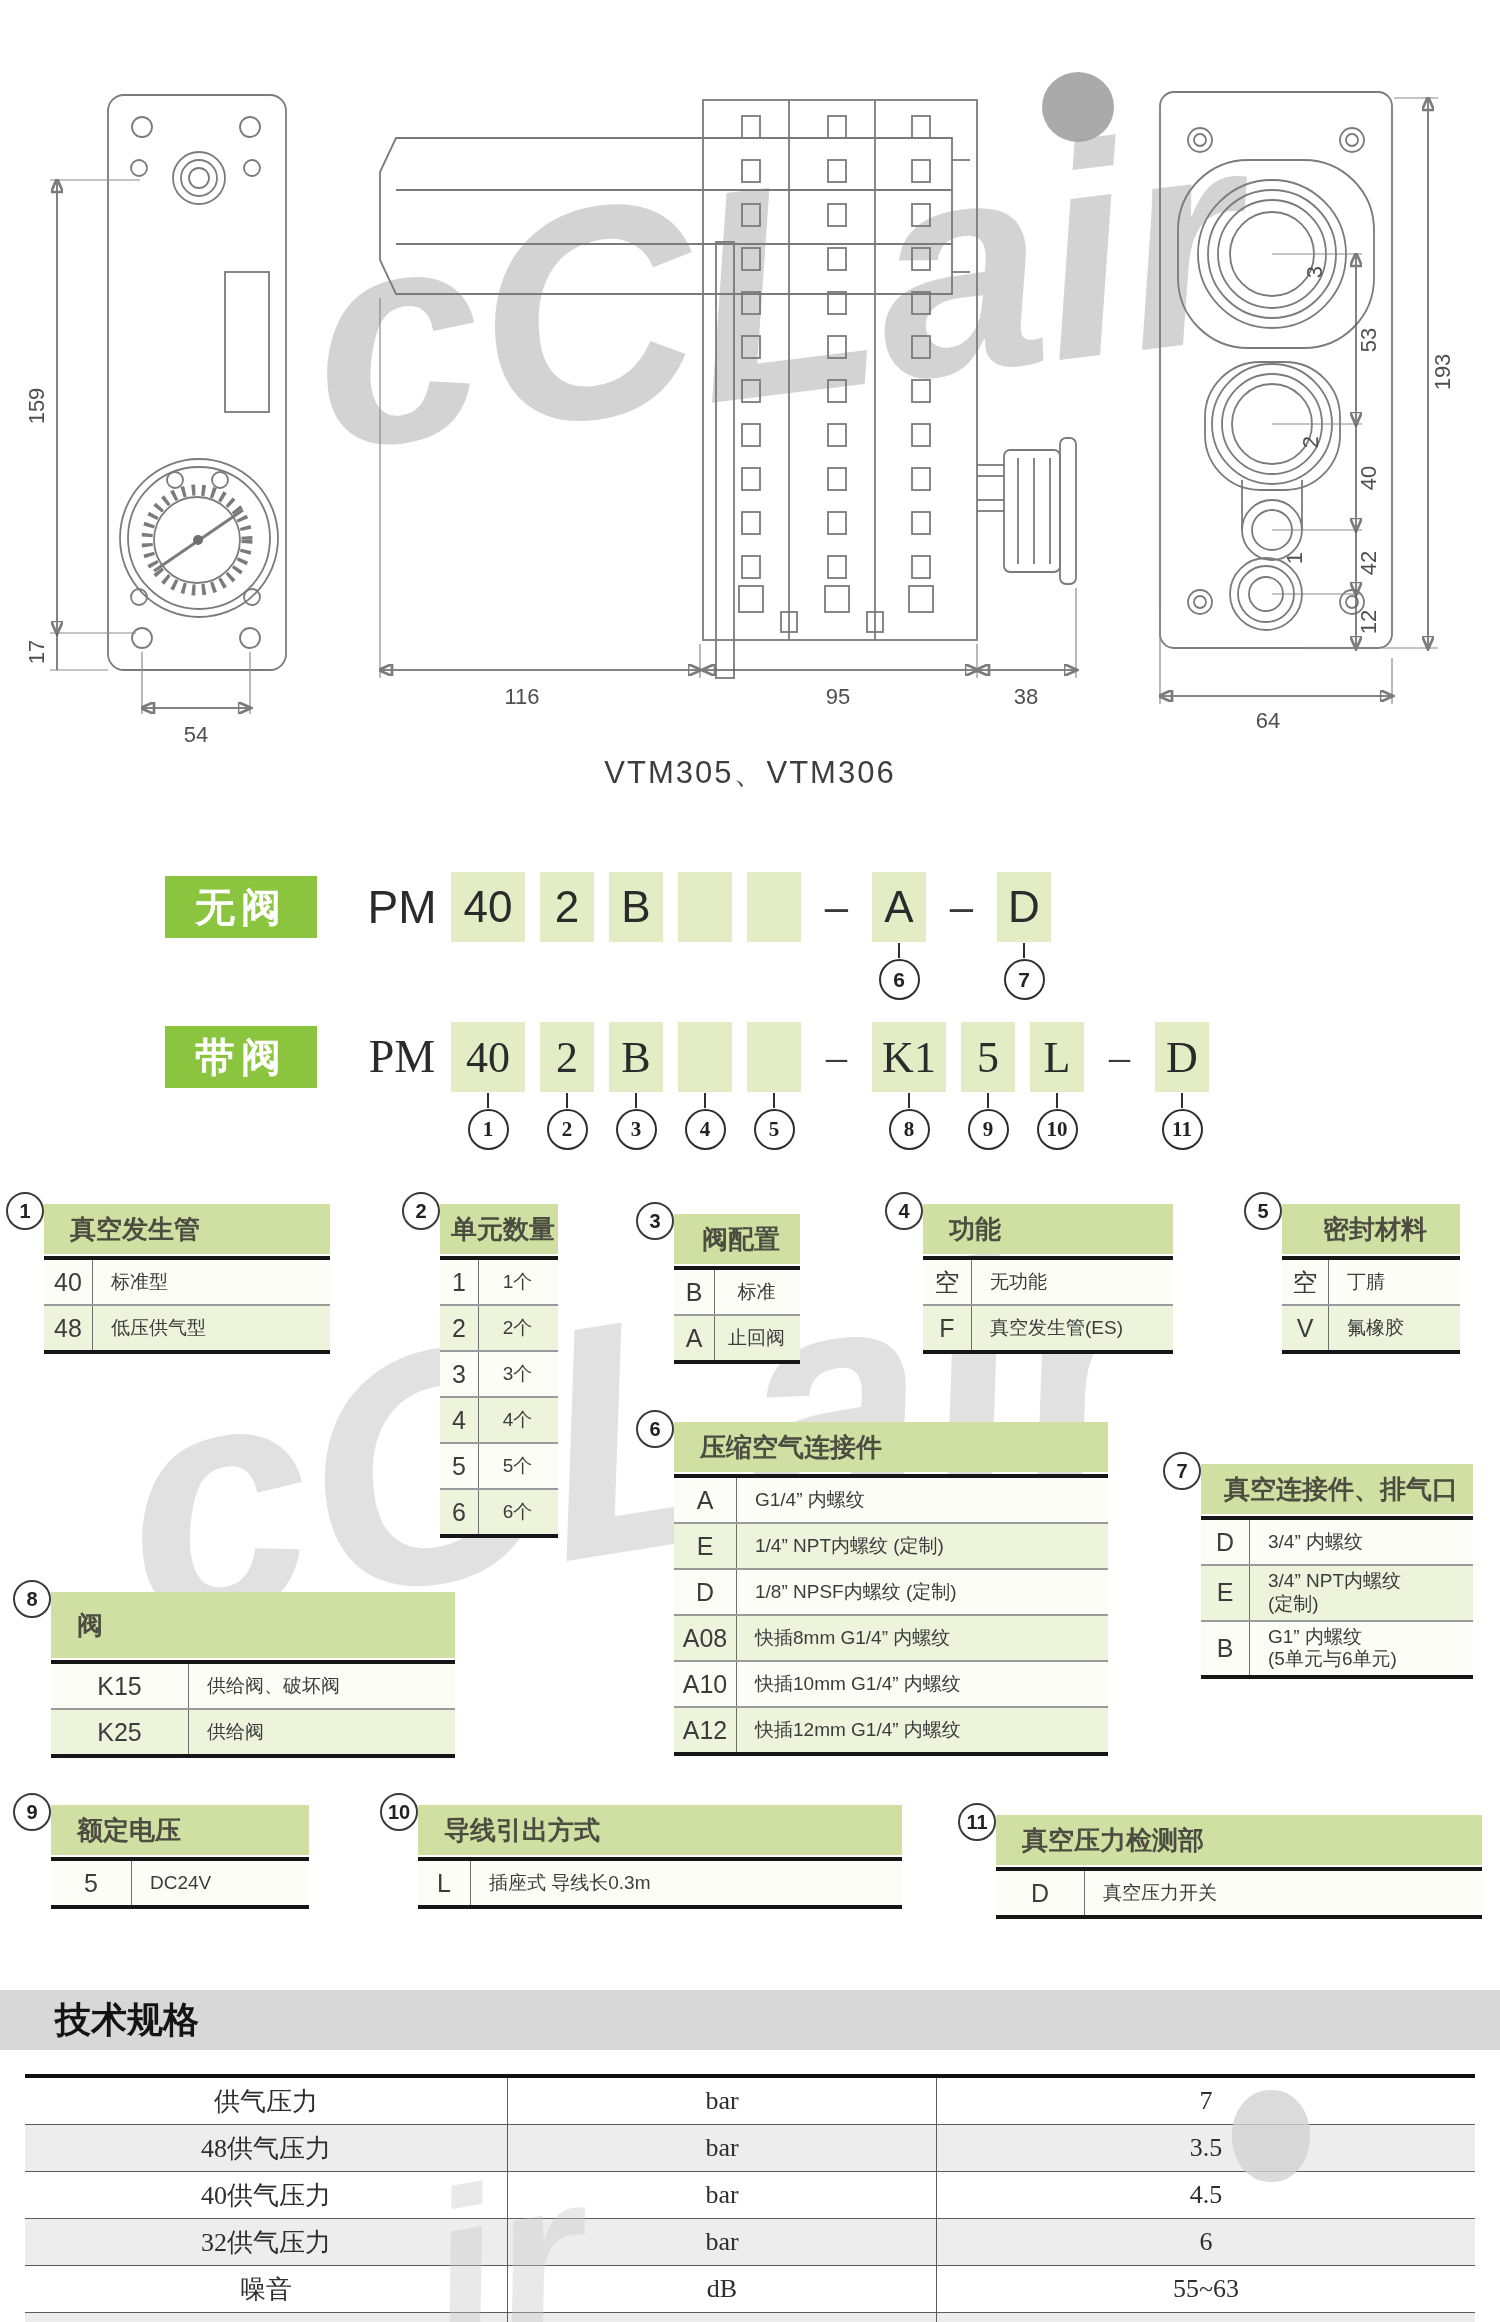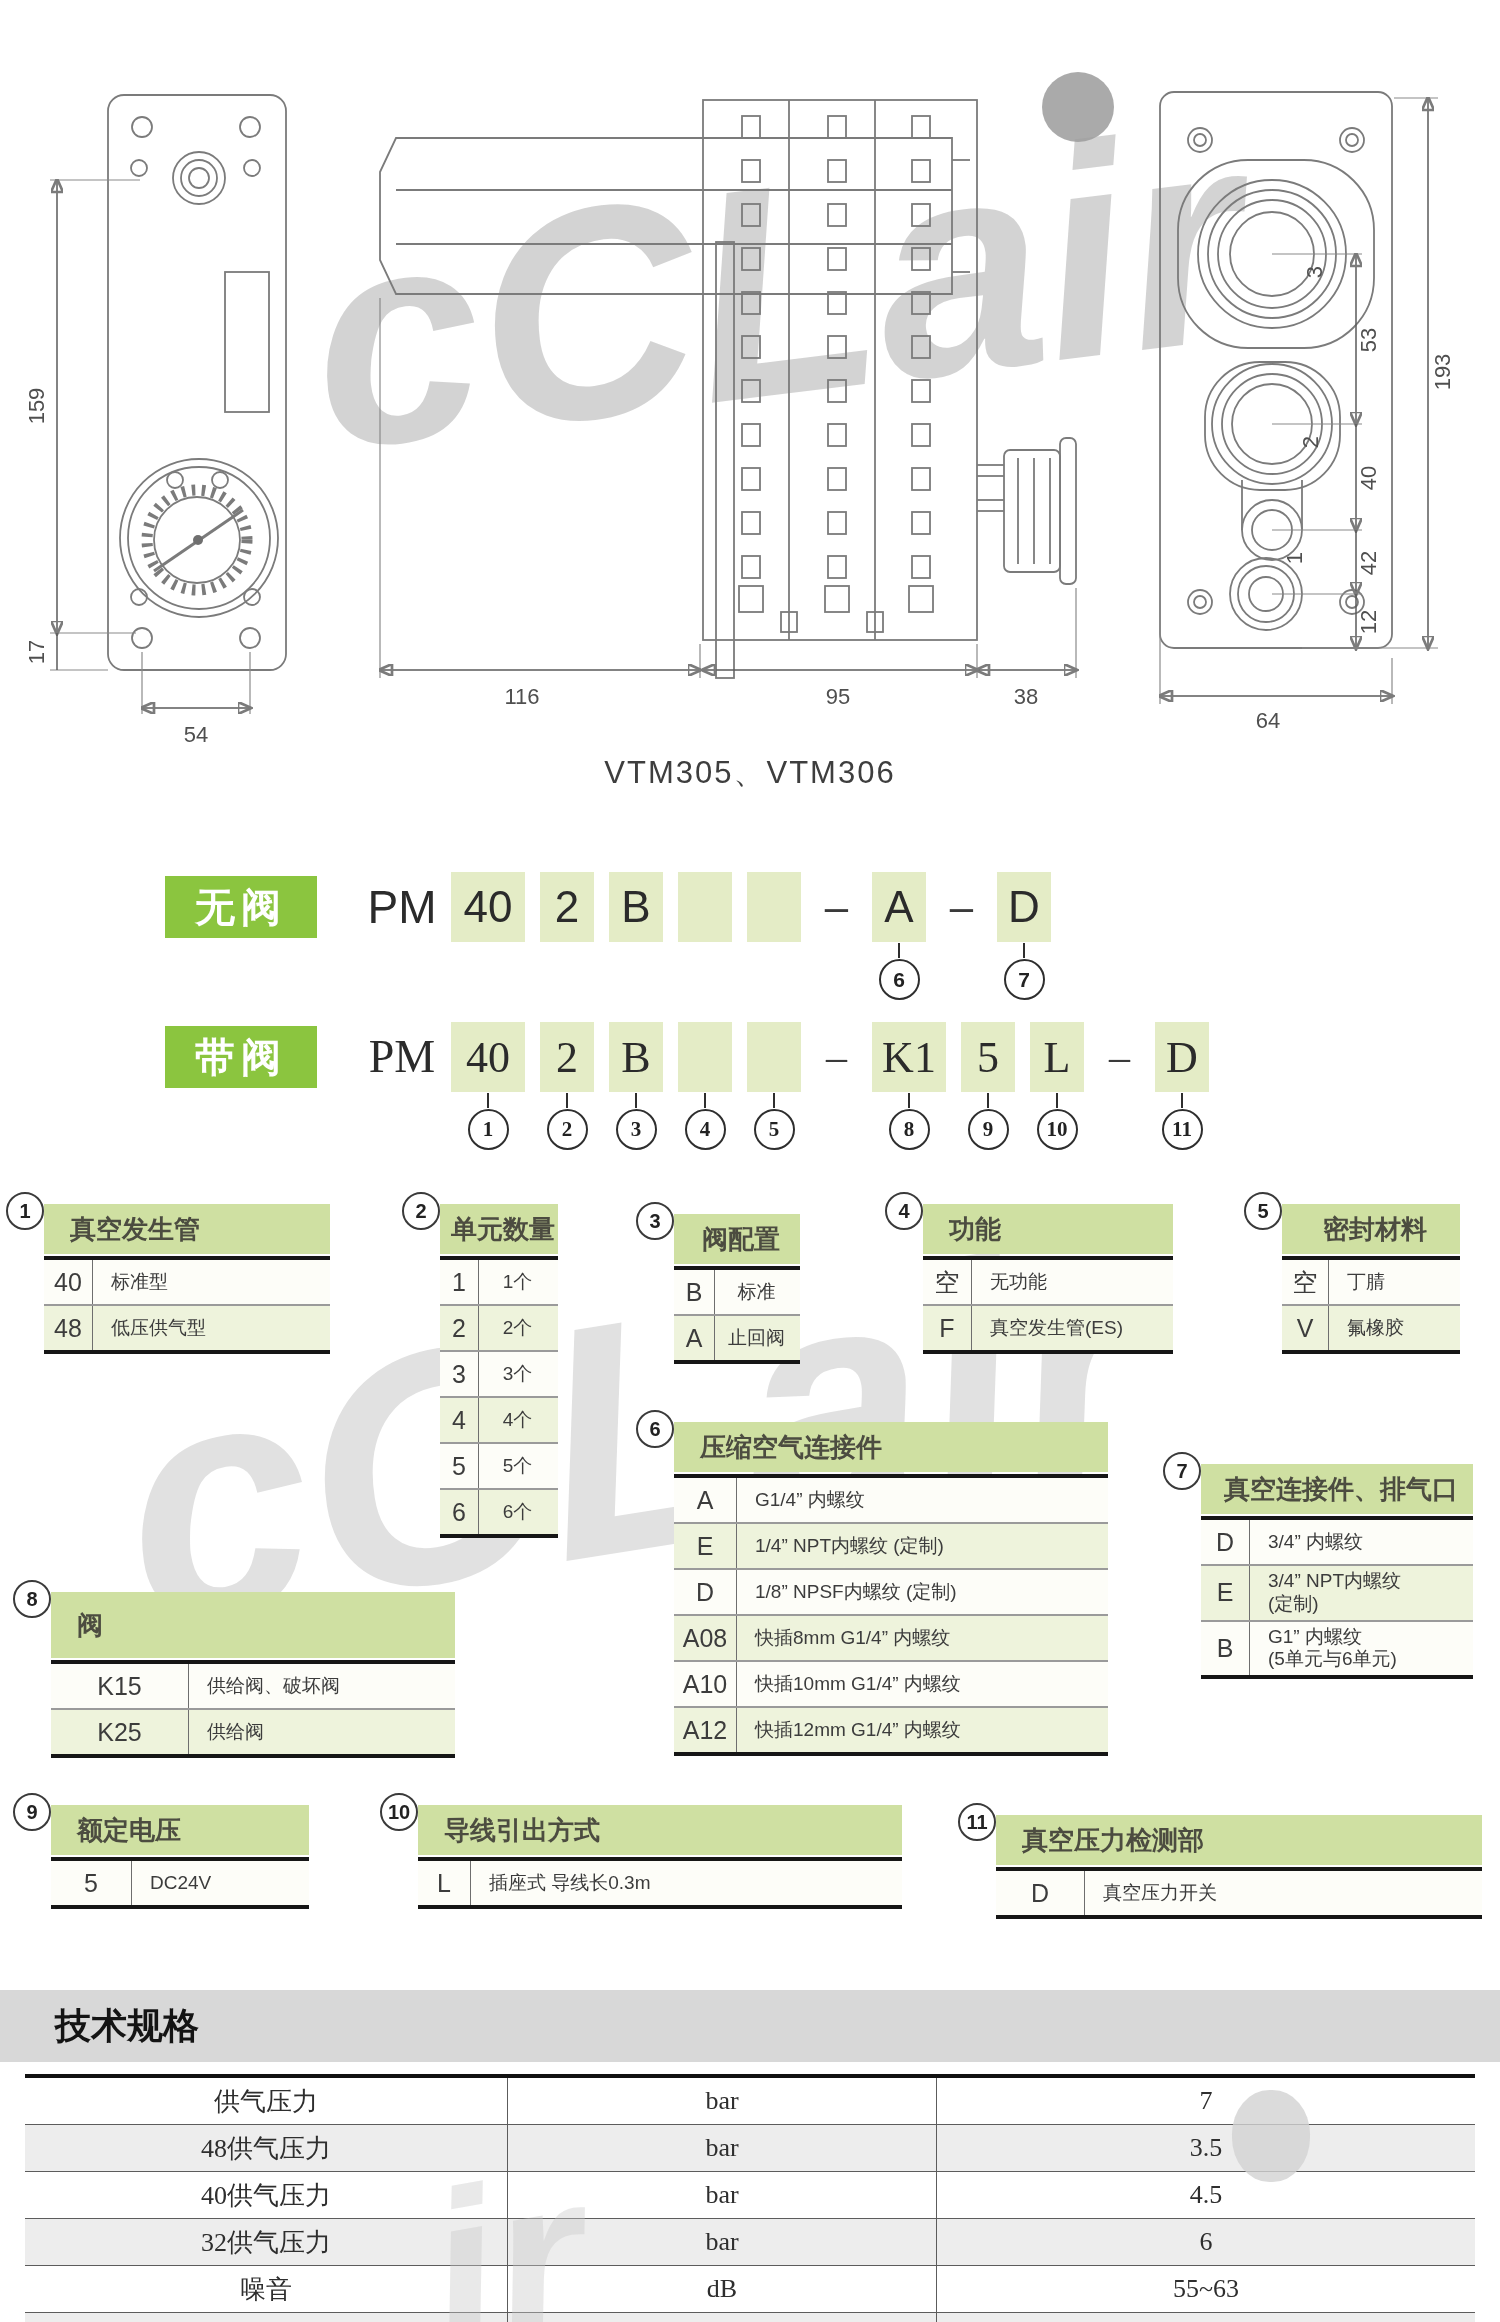--- a/index.html
+++ b/index.html
@@ -74,21 +74,21 @@
   .t4{left:923px;top:1204px;width:250px;} .t4 .oc1{width:48px;}
   .t5{left:1282px;top:1204px;width:178px;}.t5 .oc1{width:46px;}
   .t6{left:674px;top:1422px;width:434px;} .t6 .oc1{width:62px;}
   .t7{left:1201px;top:1464px;width:272px;}.t7 .oc1{width:48px;}
   .t8{left:51px;top:1592px;width:404px;}  .t8 .oc1{width:137px;} .t8 .ohead{height:66px;}
   .t9{left:51px;top:1805px;width:258px;}  .t9 .oc1{width:80px;}
   .t10{left:418px;top:1805px;width:484px;}.t10 .oc1{width:52px;}
   .t11{left:996px;top:1815px;width:486px;}.t11 .oc1{width:88px;}
 
   
-  .spec-band{position:absolute;left:0;top:1990px;width:1500px;height:72px;background:#d8d8d8;
+  .spec-band{position:absolute;left:0;top:1990px;width:1500px;height:60px;background:#d8d8d8;
              z-index:2;display:flex;align-items:center;}
   .spec-band span{font-size:36px;font-weight:bold;color:#141414;margin-left:55px;}
   .spec-table{position:absolute;left:25px;top:2074px;width:1450px;border-top:4px solid #111;z-index:2;}
   .srow{display:flex;height:46px;background:#fff;border-bottom:1.8px solid #5c5c5c;font-family:Liberation Serif, serif;}
   .srow:nth-child(even){background:#ededed;}
   .sc{display:flex;align-items:center;justify-content:center;font-size:26px;color:#2e2e2e;}
   .sc1{width:482px;border-right:1.8px solid #5c5c5c;}
   .sc2{width:428px;border-right:1.8px solid #5c5c5c;}
   .sc3{flex:1;}
 </style>

